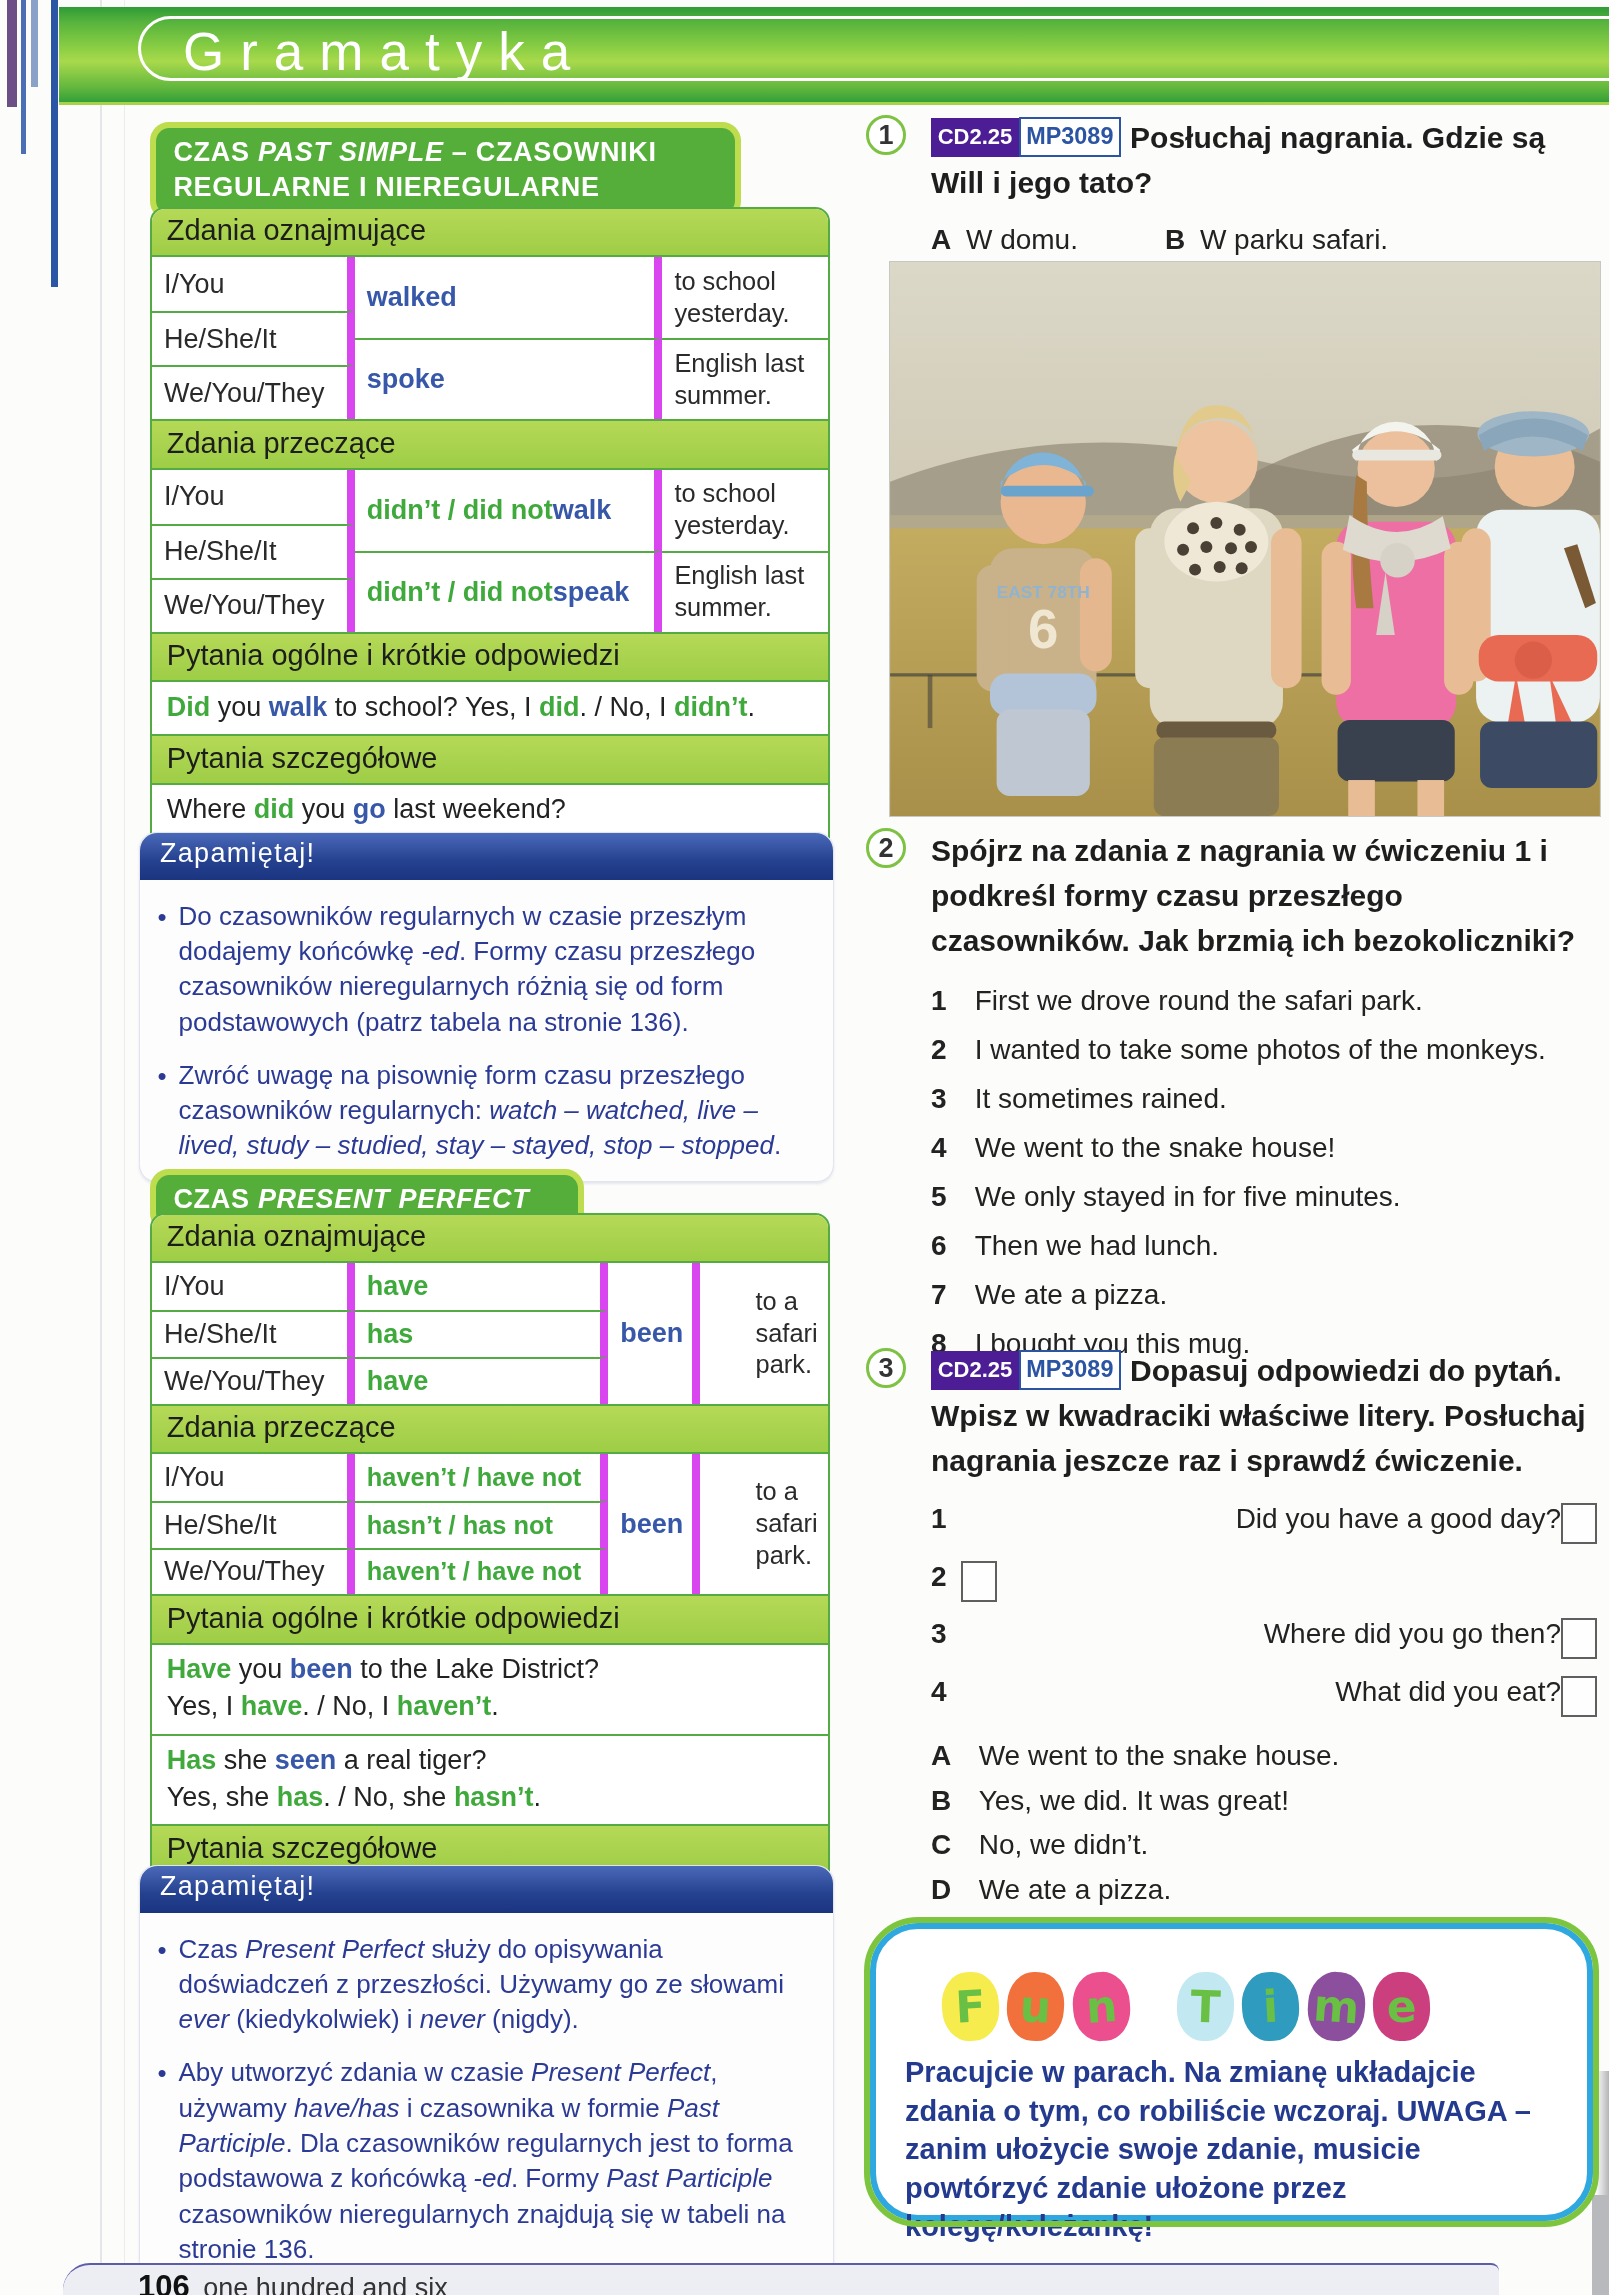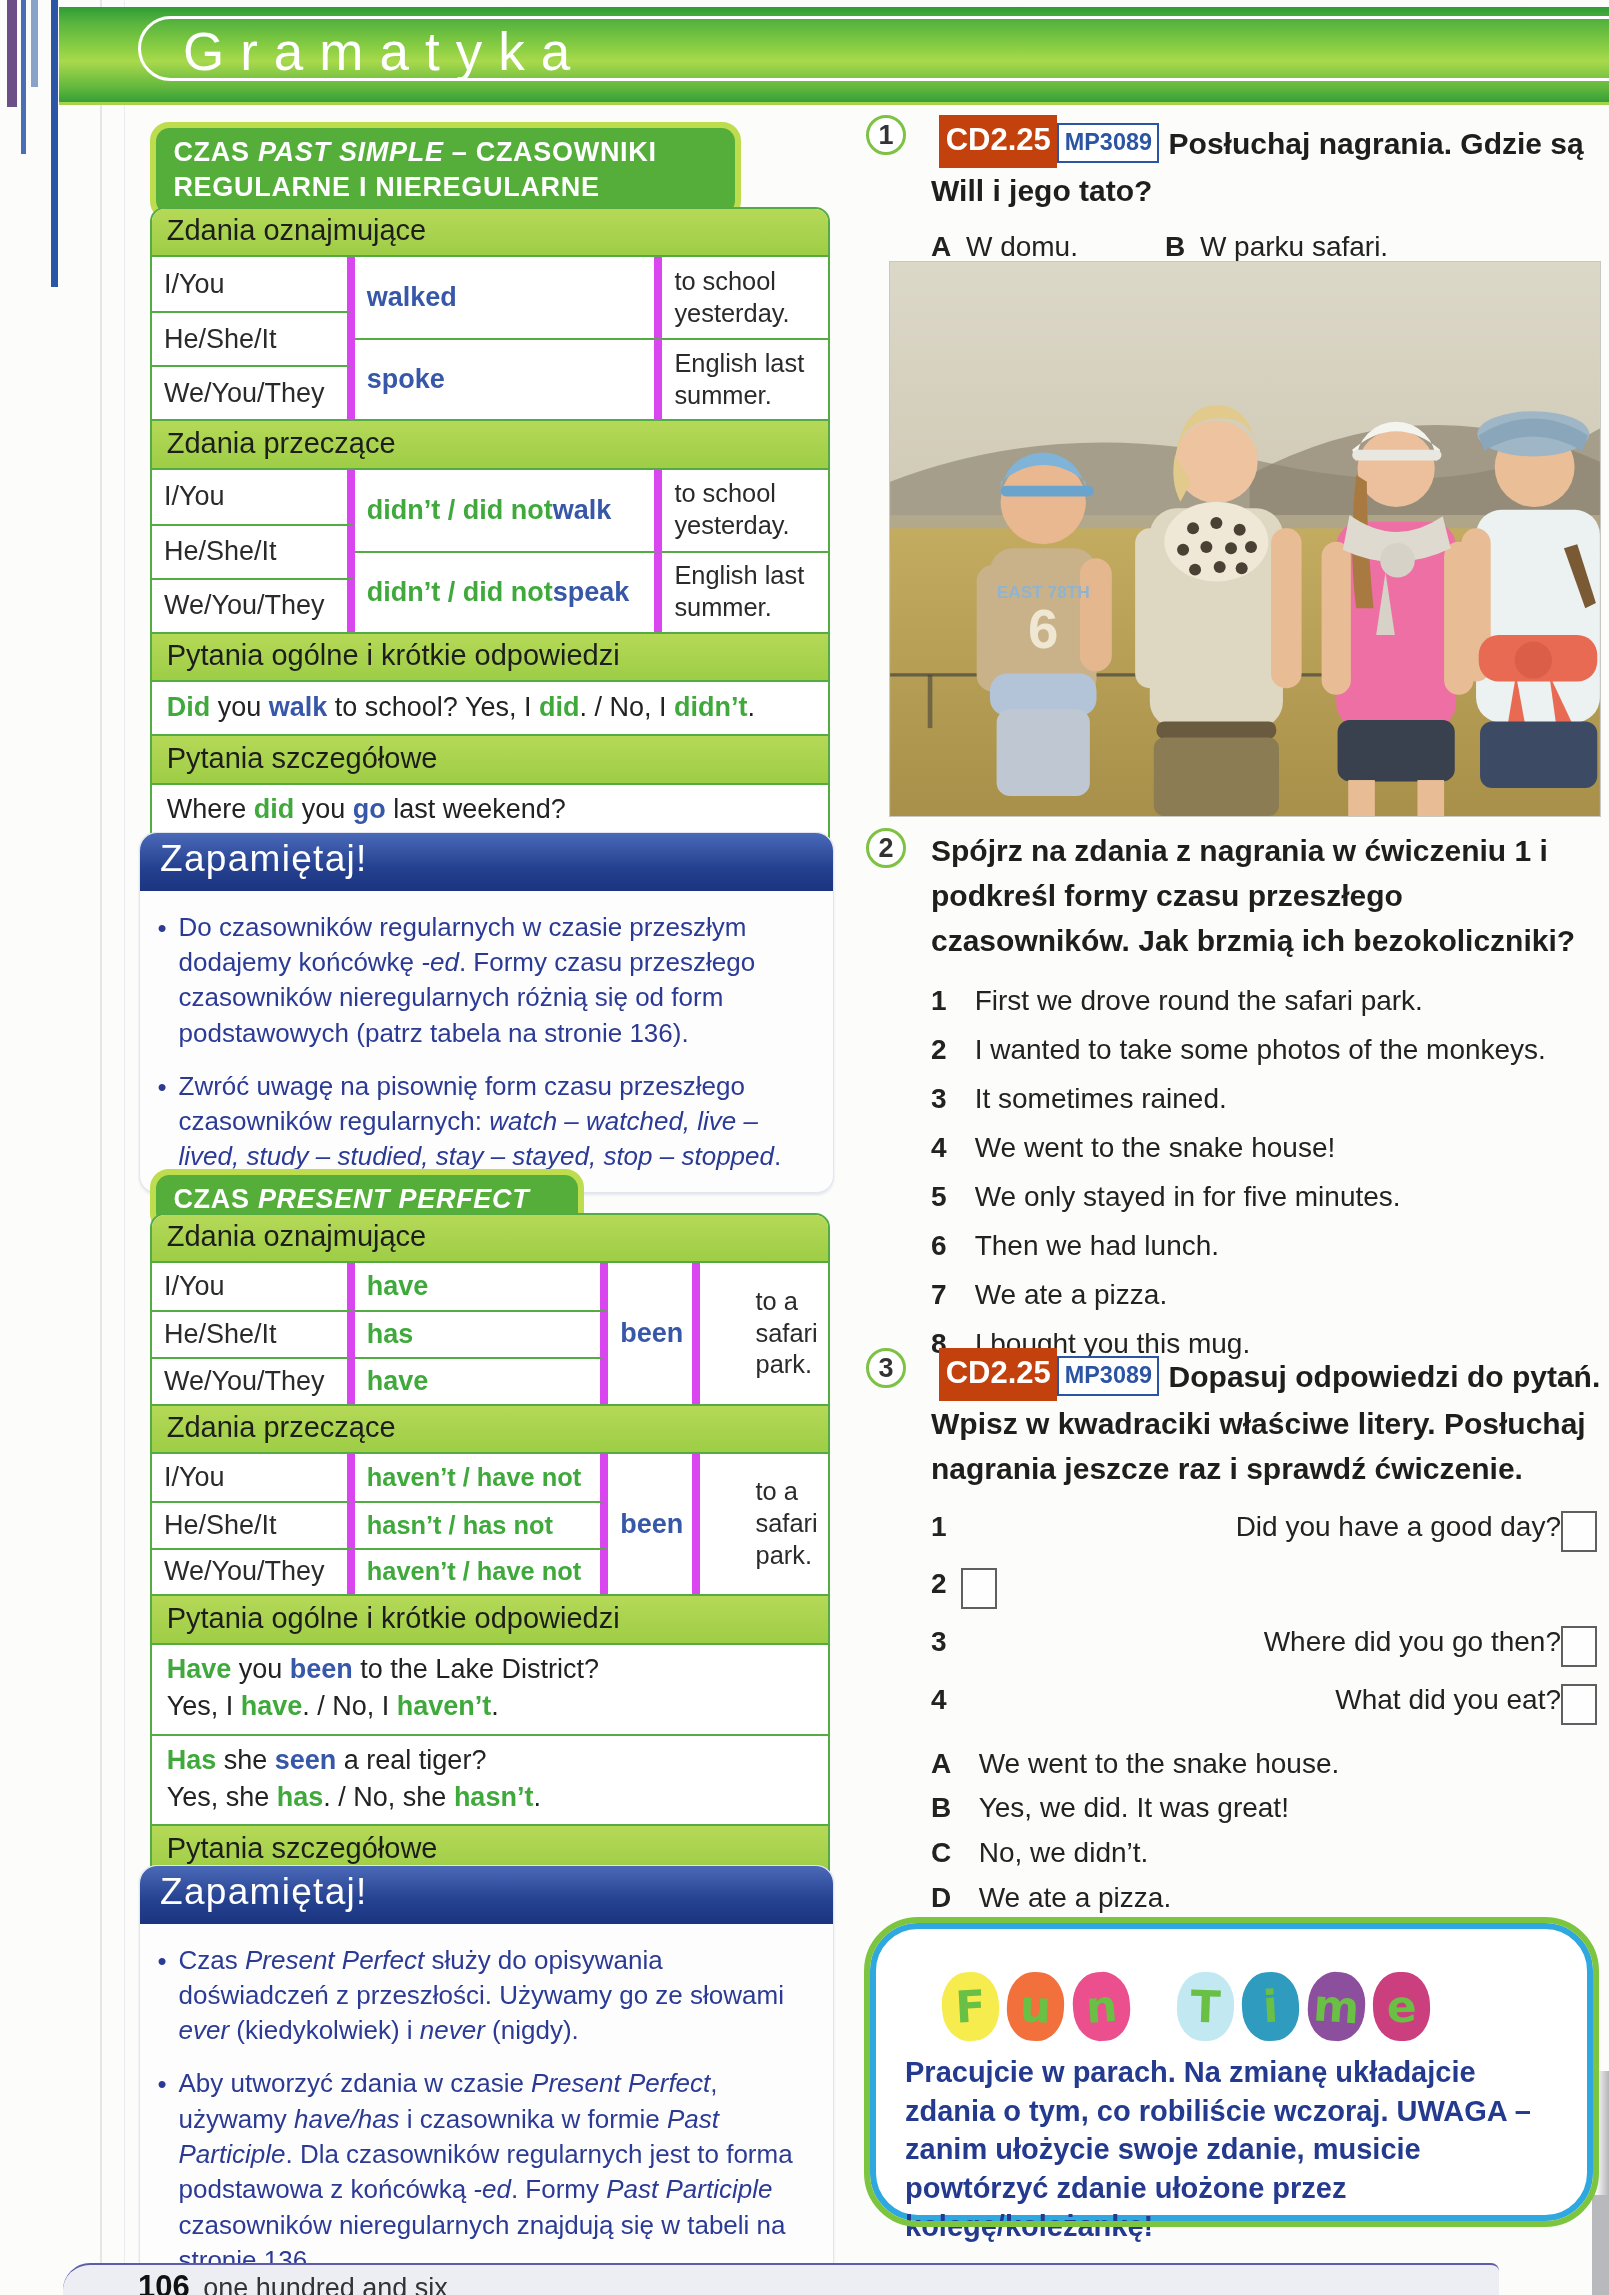--- a/index.html
+++ b/index.html
@@ -58,35 +58,35 @@
   .g { color:#3fa93c; font-weight:bold; }
   .b { color:#3757a8; font-weight:bold; }
   .qrow { padding:6.7px 14.7px 9.4px; font-size:27px; line-height:1.35; background:#fff; }
   .qrow.sep { border-top:2px solid #54ab43; }
   .pp-aux { font-size:25.4px; }
 
   
   .zap { position:absolute; left:139px; width:695px; background:#fdfdfe;
     border:0.7px solid #e2e5ee; border-radius:17.4px; box-shadow:0 1.3px 2.7px rgba(60,70,120,.12); }
   .zap-head { background:linear-gradient(180deg,#4a69b8 0%,#24418f 60%,#1b3480 100%);
-    color:#fff; font-size:37px; font-weight:500; padding:5.3px 20px 10.7px; border-radius:17.4px 17.4px 0 0; letter-spacing:1.3px; }
+    color:#fff; font-size:27px; font-weight:500; padding:5.3px 20px 10.7px; border-radius:17.4px 17.4px 0 0; letter-spacing:1.3px; }
   .zap-body { padding:18.7px 20px 17.4px 17.4px; color:#2b3a94; font-size:26px; line-height:1.36; }
   .zbul { display:flex; gap:12px; }
   .zbul + .zbul { margin-top:17.4px; }
   .zbul .dot { flex:0 0 auto; margin-top:1.3px; }
 
   
   .exnum { position:absolute; width:40px; height:40px; border:3.3px solid #7dc242; border-radius:50%;
     background:#fff; color:#333; font-size:27px; font-weight:bold;
     display:flex; align-items:center; justify-content:center; }
   .ex { position:absolute; left:866px; width:739px; }
   .excontent { margin-left:65px; }
   .ex-title { font-weight:bold; color:#1e1e1e; font-size:30px; line-height:1.5; }
-  .badge-cd { display:inline-block; background:#c2410c; color:#fff; font-weight:bold;
-    font-size:31px; padding:2px 6.7px 4px; vertical-align:4px;margin-left:8px; }
+  .badge-cd { display:inline-block; background:#4c1d95; color:#fff; font-weight:bold;
+    font-size:22px; padding:2px 6.7px 4px; vertical-align:4px; }
   .badge-mp { display:inline-block; background:#fff; color:#2b54a3; border:2.7px solid #2b54a3;
     font-weight:bold; font-size:23.4px; padding:0 5.3px 1.3px; margin:0 9.4px 0 0; vertical-align:4px; }
   .opts { display:flex; gap:87px; margin-top:18.7px; font-size:28px; color:#222; }
   .optlabel, .numlabel, .anslabel { font-weight:bold; margin-right:14.7px; }
   .list { margin-top:20px; }
   .litem { display:flex; margin-bottom:14px; font-size:28px; color:#222; line-height:1.25; }
   .litem .numlabel { flex:0 0 29px; }
   .qline { display:flex; align-items:flex-start; margin-bottom:16.7px; font-size:28px; }
   .qline .qtext { flex:1;text-align:right; }
   .checkbox { width:36px; height:41px; border:2px solid #5f5f5f; background:#fefefe; margin-right:8px; }

